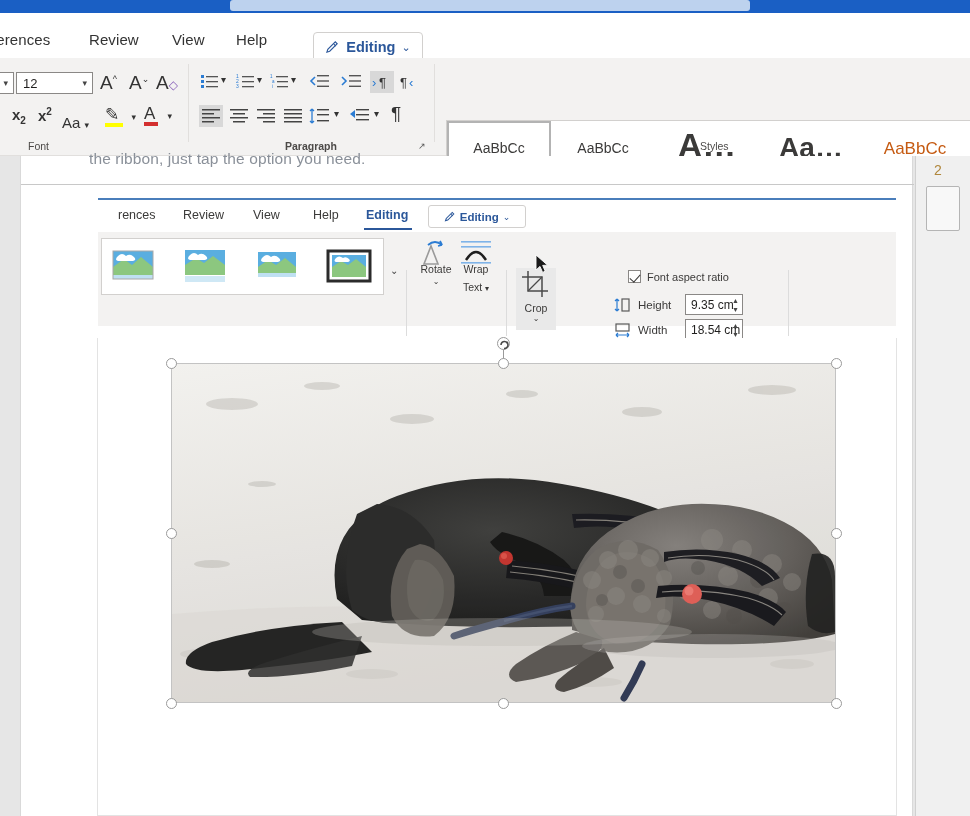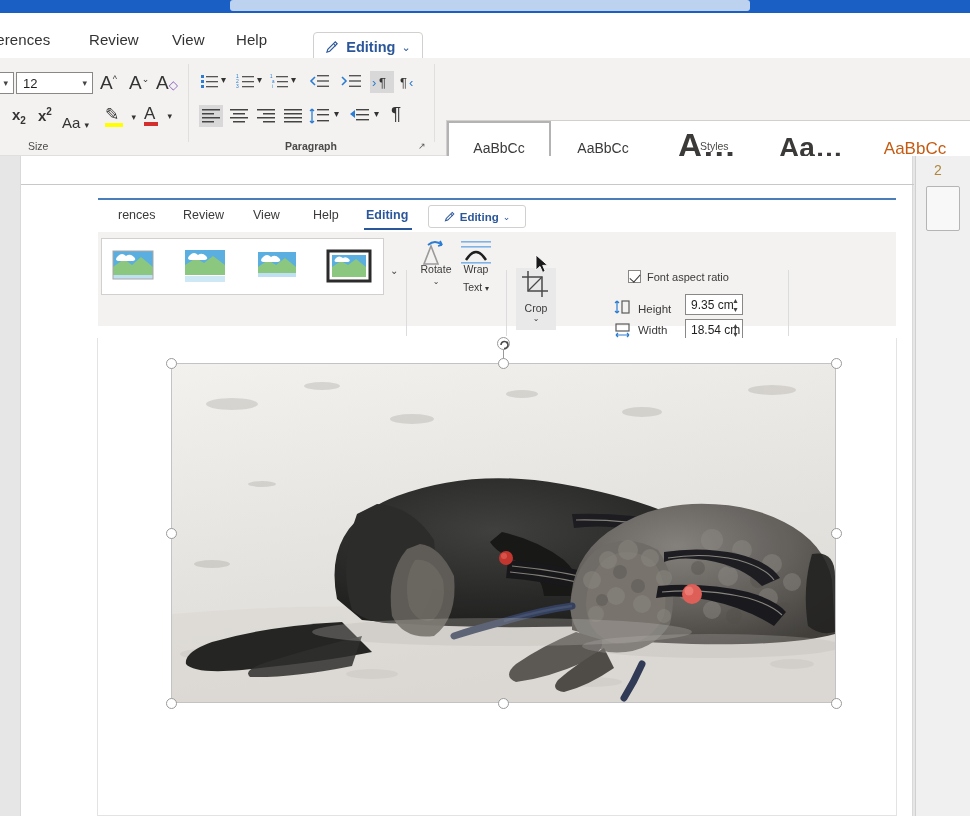--- a/index.html
+++ b/index.html
@@ -235,21 +235,21 @@
       </span>
       <span style="font-size:9px;margin-left:8px;">▾</span>
     </div>
     <div class="ic" style="left:144px; top:46px;">
       <span style="display:inline-block;position:relative;">
         <span style="font-size:17px;">A</span>
         <span style="position:absolute;left:0;bottom:-2px;width:14px;height:4px;background:#d32f2f;"></span>
       </span>
       <span style="font-size:9px;margin-left:8px;">▾</span>
     </div>
-    <div class="grp-label" style="left:28px;">Size</div>
+    <div class="grp-label" style="left:28px;">Font</div>
     <div class="grp-sep" style="left:188px;"></div>
 
     <div class="pbtn" style="left:200px; top:14px;">
       <svg width="20" height="18" viewBox="0 0 20 18">
           <rect x="1" y="3" width="3" height="3" fill="#2b7cd3"></rect>
           <rect x="1" y="8" width="3" height="3" fill="#2b7cd3"></rect>
           <rect x="1" y="13" width="3" height="3" fill="#2b7cd3"></rect>
           <rect x="6" y="4" width="12" height="1.3" fill="#555"></rect>
           <rect x="6" y="9" width="12" height="1.3" fill="#555"></rect>
           <rect x="6" y="14" width="12" height="1.3" fill="#555"></rect>
@@ -383,20 +383,21 @@
         <div class="style-preview" style="font-size:17px; color:#c55a11;">AaBbCc</div>
         <div class="style-name">Heading 2</div>
       </div>
     </div>
     <div class="grp-label" style="left:700px;">Styles</div>
   </div>
 
   <div class="docarea">
     <div class="page">
 
+      <div class="doc-text">the ribbon, just tap the option you need.</div>
       <div class="page-break"></div>
 
       <div class="shot">
 
         <div class="shot-tabbar">
           <div class="shot-tab" style="left:20px;">rences</div>
           <div class="shot-tab" style="left:85px;">Review</div>
           <div class="shot-tab" style="left:155px;">View</div>
           <div class="shot-tab" style="left:215px;">Help</div>
           <div class="shot-tab active" style="left:268px;">Editing</div>
@@ -490,21 +491,21 @@
 
           <svg class="cursor-arrow" style="left:437px; top:22px;" width="14" height="20" viewBox="0 0 14 20">
             <path d="M1 1 L1 16 L5 12.4 L7.6 18.4 L10.2 17.2 L7.7 11.4 L12.6 11.2 Z" fill="#1a1a1a" stroke="#ffffff" stroke-width="0.9"></path>
           </svg>
 
           <div class="lock-row">
             <span class="lock-box"></span>
             <span class="lock-lbl">Font aspect ratio</span>
           </div>
 
-          <div class="size-row" style="top:62px;align-items:flex-end;">
+          <div class="size-row" style="top:62px;">
             <svg width="17" height="16" viewBox="0 0 17 16">
               <path d="M3 2 v12 M3 2 l-2 2 M3 2 l2 2 M3 14 l-2-2 M3 14 l2-2" stroke="#2b7cd3" stroke-width="1.2" fill="none"></path>
               <rect x="8" y="2" width="7" height="12" fill="none" stroke="#5a5a5a" stroke-width="1.2"></rect>
             </svg>
             <span class="size-lbl">Height</span>
             <span class="size-field">
               <span class="size-val">9.35 cm</span>
               <span class="spin">▲<br>▼</span>
             </span>
           </div>

